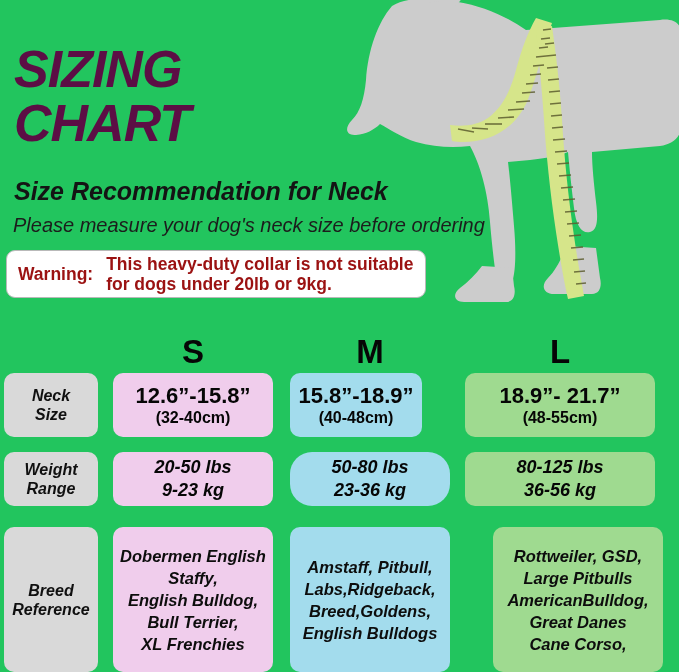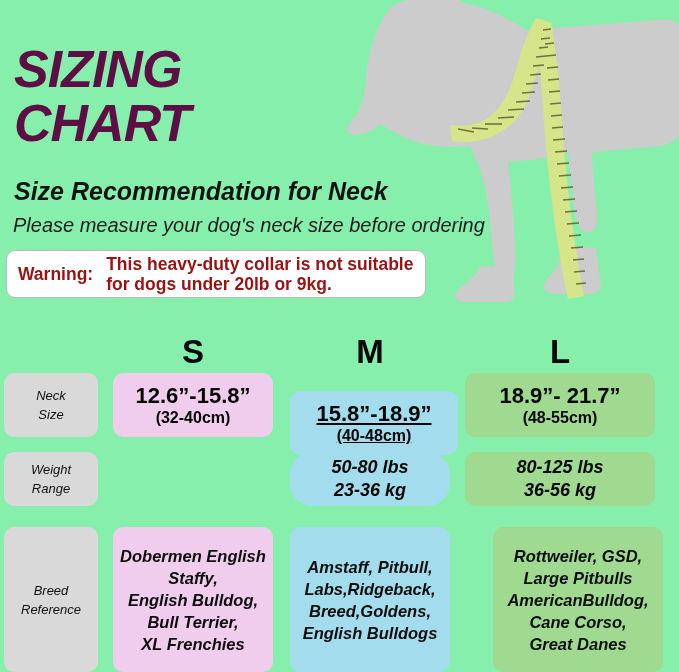--- a/index.html
+++ b/index.html
@@ -7,21 +7,21 @@
     padding: 0;
     background: #ffffff;
   }
   body {
     font-family: "Liberation Sans", sans-serif;
   }
   #page {
     position: relative;
     width: 679px;
     height: 672px;
-    background: #86efac;
+    background: #22c55e;
     overflow: hidden;
   }
 
   
   #dog-illustration {
     position: absolute;
     left: 330px;
     top: -4px;
     width: 352px;
     height: 320px;
@@ -111,23 +111,23 @@
     box-sizing: border-box;
     border-radius: 10px;
     display: flex;
     flex-direction: column;
     align-items: center;
     justify-content: center;
     text-align: center;
   }
   .cell-label {
     background: #d9d9d9;
-    font-weight: normal;
-    font-style: italic;
-    font-size: 13px;
+    font-weight: bold;
+    font-style: italic;
+    font-size: 16px;
     line-height: 19px;
     color: #101010;
   }
   .cell-pink  { background: #f0cdec; }
   .cell-blue  { background: #a3dced; }
   .cell-green { background: #9fda90; }
 
   .neck-main {
     font-weight: bold;
     font-size: 22px;
@@ -290,32 +290,36 @@
   <div class="size-header" style="left:465px; width:190px;">L</div>
 
   <div class="cell cell-label" style="left:4px; top:373px; width:94px; height:64px;">
     <div>Neck</div>
     <div>Size</div>
   </div>
   <div class="cell cell-pink" style="left:113px; top:373px; width:160px; height:64px;">
     <div class="neck-main">12.6”-15.8”</div>
     <div class="neck-sub">(32-40cm)</div>
   </div>
-  <div class="cell cell-blue" style="left:290px; top:391px; width:168px; height:64px;text-decoration:underline;">
+  <div class="cell cell-blue" style="left:290px; top:373px; width:132px; height:64px;">
     <div class="neck-main">15.8”-18.9”</div>
     <div class="neck-sub">(40-48cm)</div>
   </div>
   <div class="cell cell-green" style="left:465px; top:373px; width:190px; height:64px;">
     <div class="neck-main">18.9”- 21.7”</div>
     <div class="neck-sub">(48-55cm)</div>
   </div>
 
   <div class="cell cell-label" style="left:4px; top:452px; width:94px; height:54px;">
     <div>Weight</div>
     <div>Range</div>
+  </div>
+  <div class="cell cell-pink" style="left:113px; top:452px; width:160px; height:54px;">
+    <div class="weight-line">20-50 lbs</div>
+    <div class="weight-line">9-23 kg</div>
   </div>
   <div class="cell cell-blue" style="left:290px; top:452px; width:160px; height:54px;border-radius:22px;">
     <div class="weight-line">50-80 lbs</div>
     <div class="weight-line">23-36 kg</div>
   </div>
   <div class="cell cell-green" style="left:465px; top:452px; width:190px; height:54px;">
     <div class="weight-line">80-125 lbs</div>
     <div class="weight-line">36-56 kg</div>
   </div>
 
@@ -333,17 +337,17 @@
   <div class="cell cell-blue" style="left:290px; top:527px; width:160px; height:145px;">
     <div class="breed-line">Amstaff, Pitbull,</div>
     <div class="breed-line">Labs,Ridgeback,</div>
     <div class="breed-line">Breed,Goldens,</div>
     <div class="breed-line">English Bulldogs</div>
   </div>
   <div class="cell cell-green" style="left:493px; top:527px; width:170px; height:145px;">
     <div class="breed-line">Rottweiler, GSD,</div>
     <div class="breed-line">Large Pitbulls</div>
     <div class="breed-line">AmericanBulldog,</div>
+    <div class="breed-line">Great Danes</div>
     <div class="breed-line">Cane Corso,</div>
-    <div class="breed-line">Great Danes</div>
   </div>
 
 </div>
 
 </body></html>

